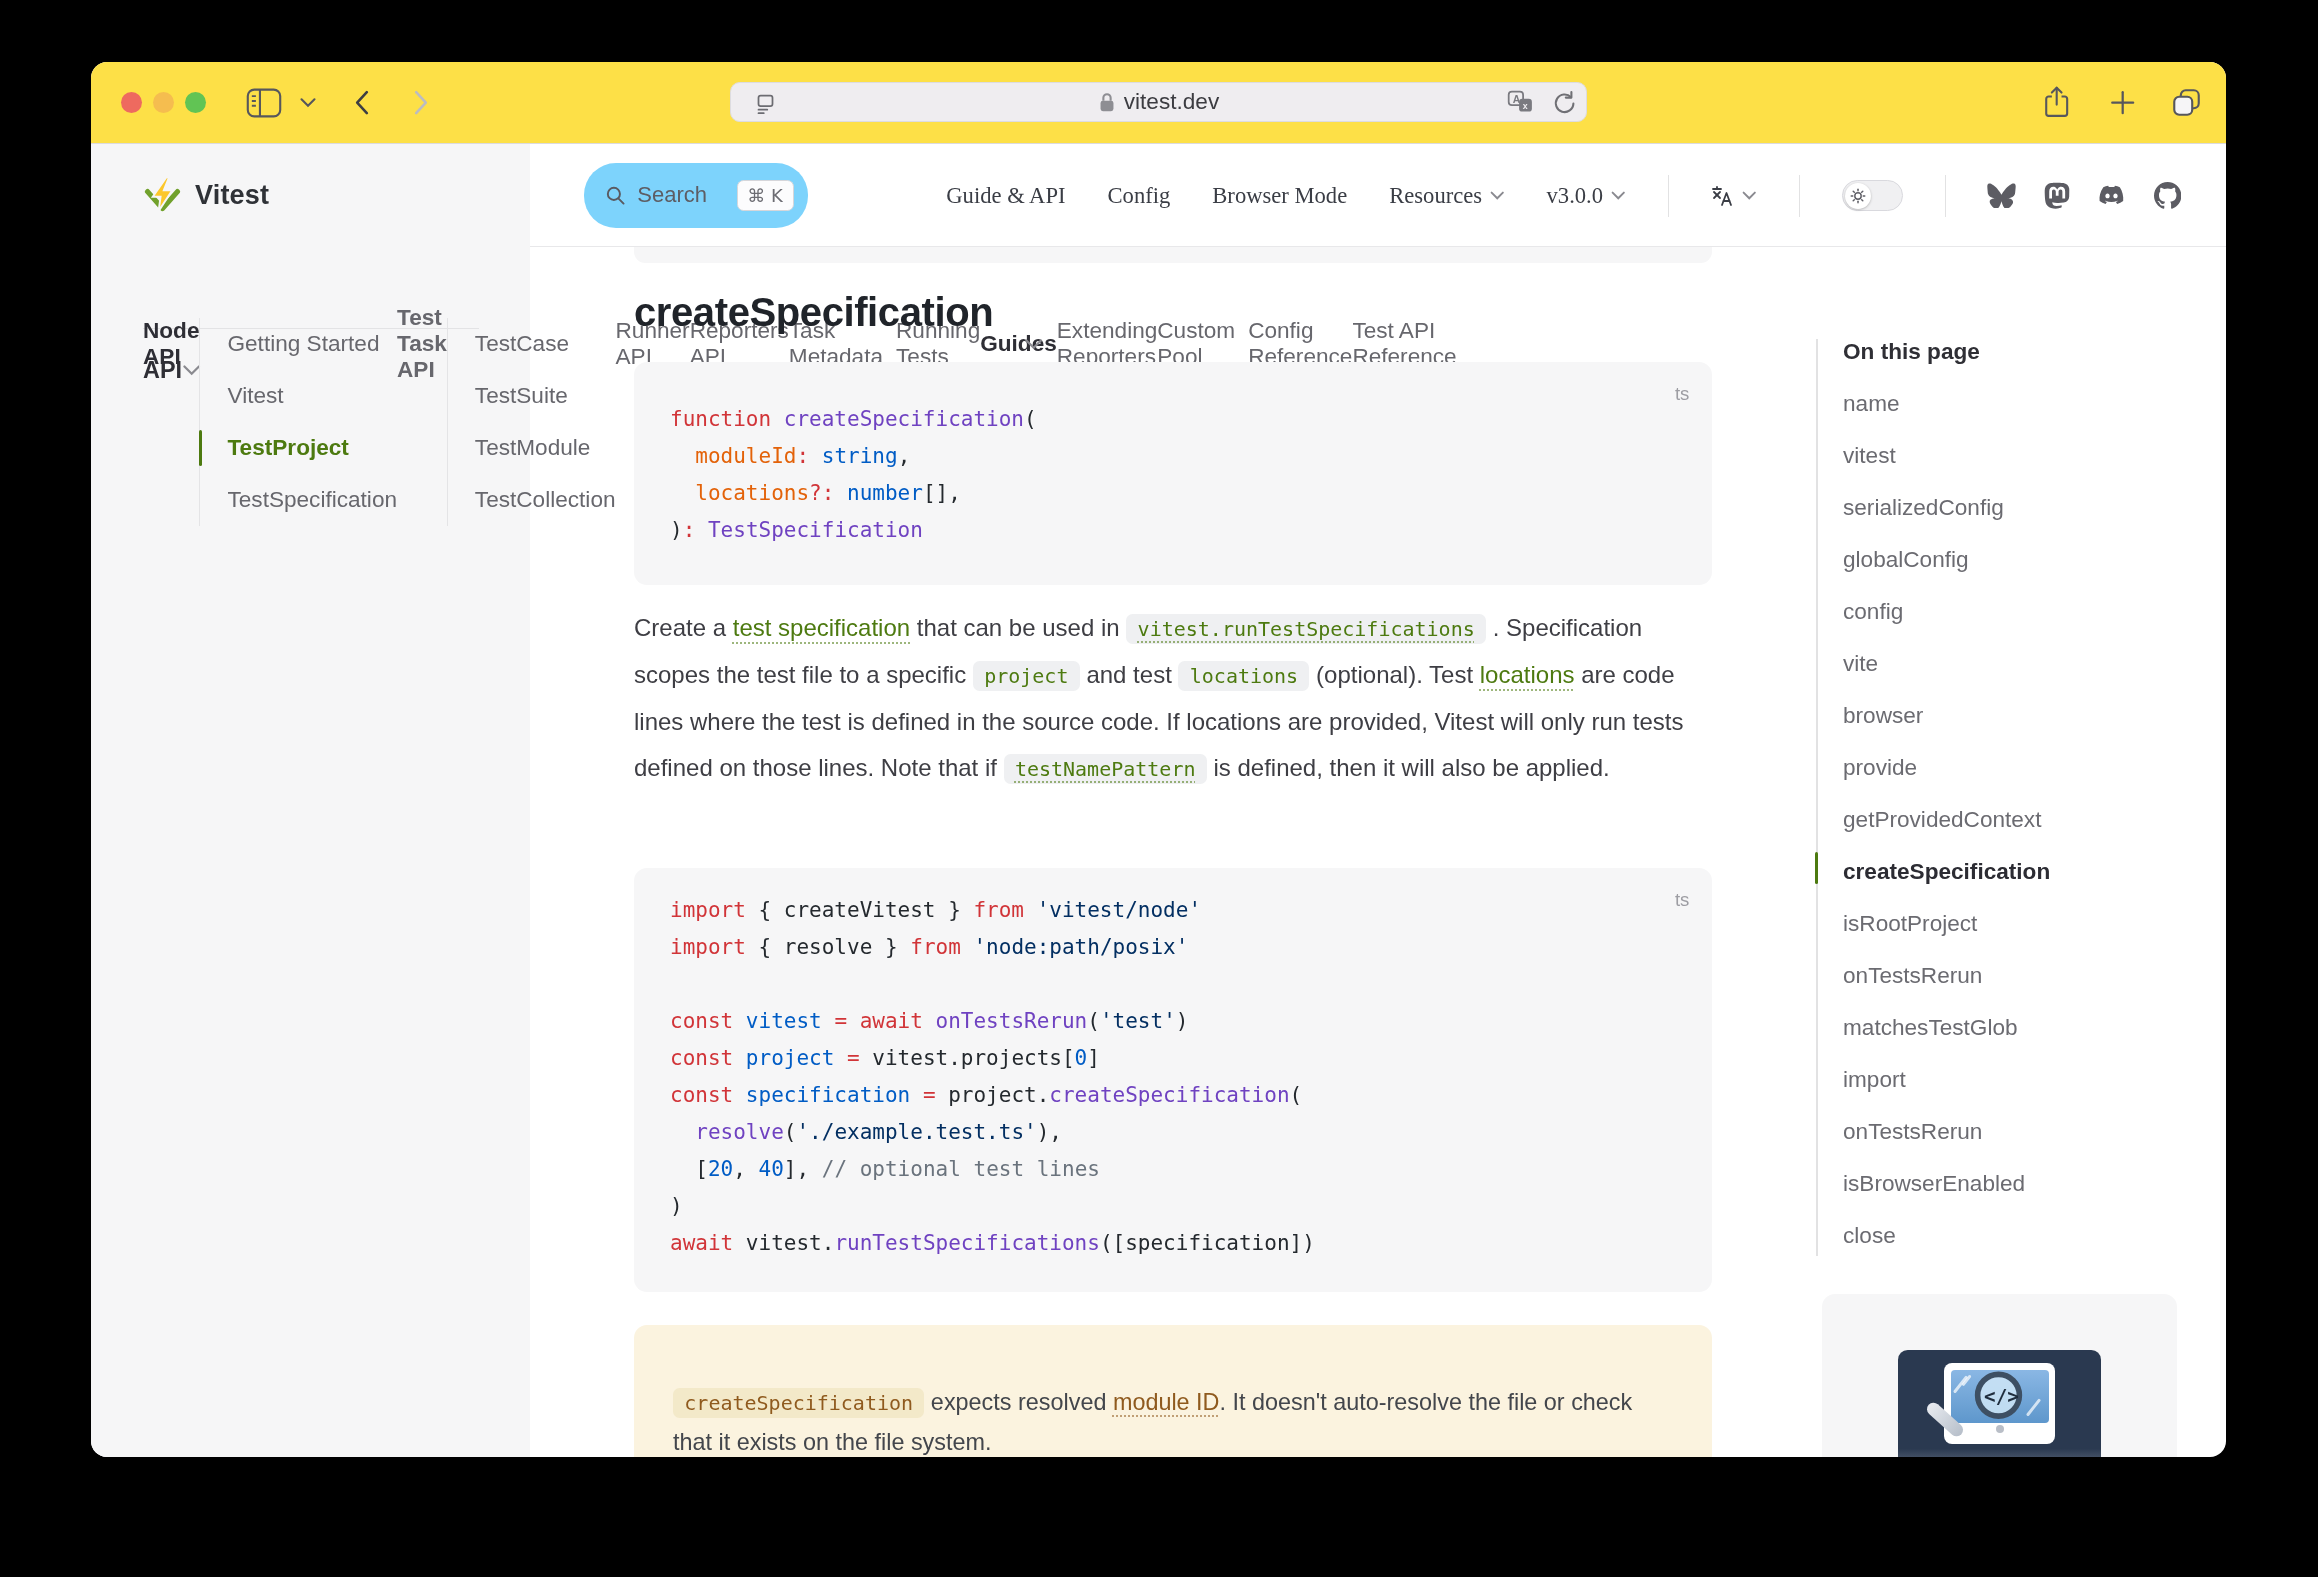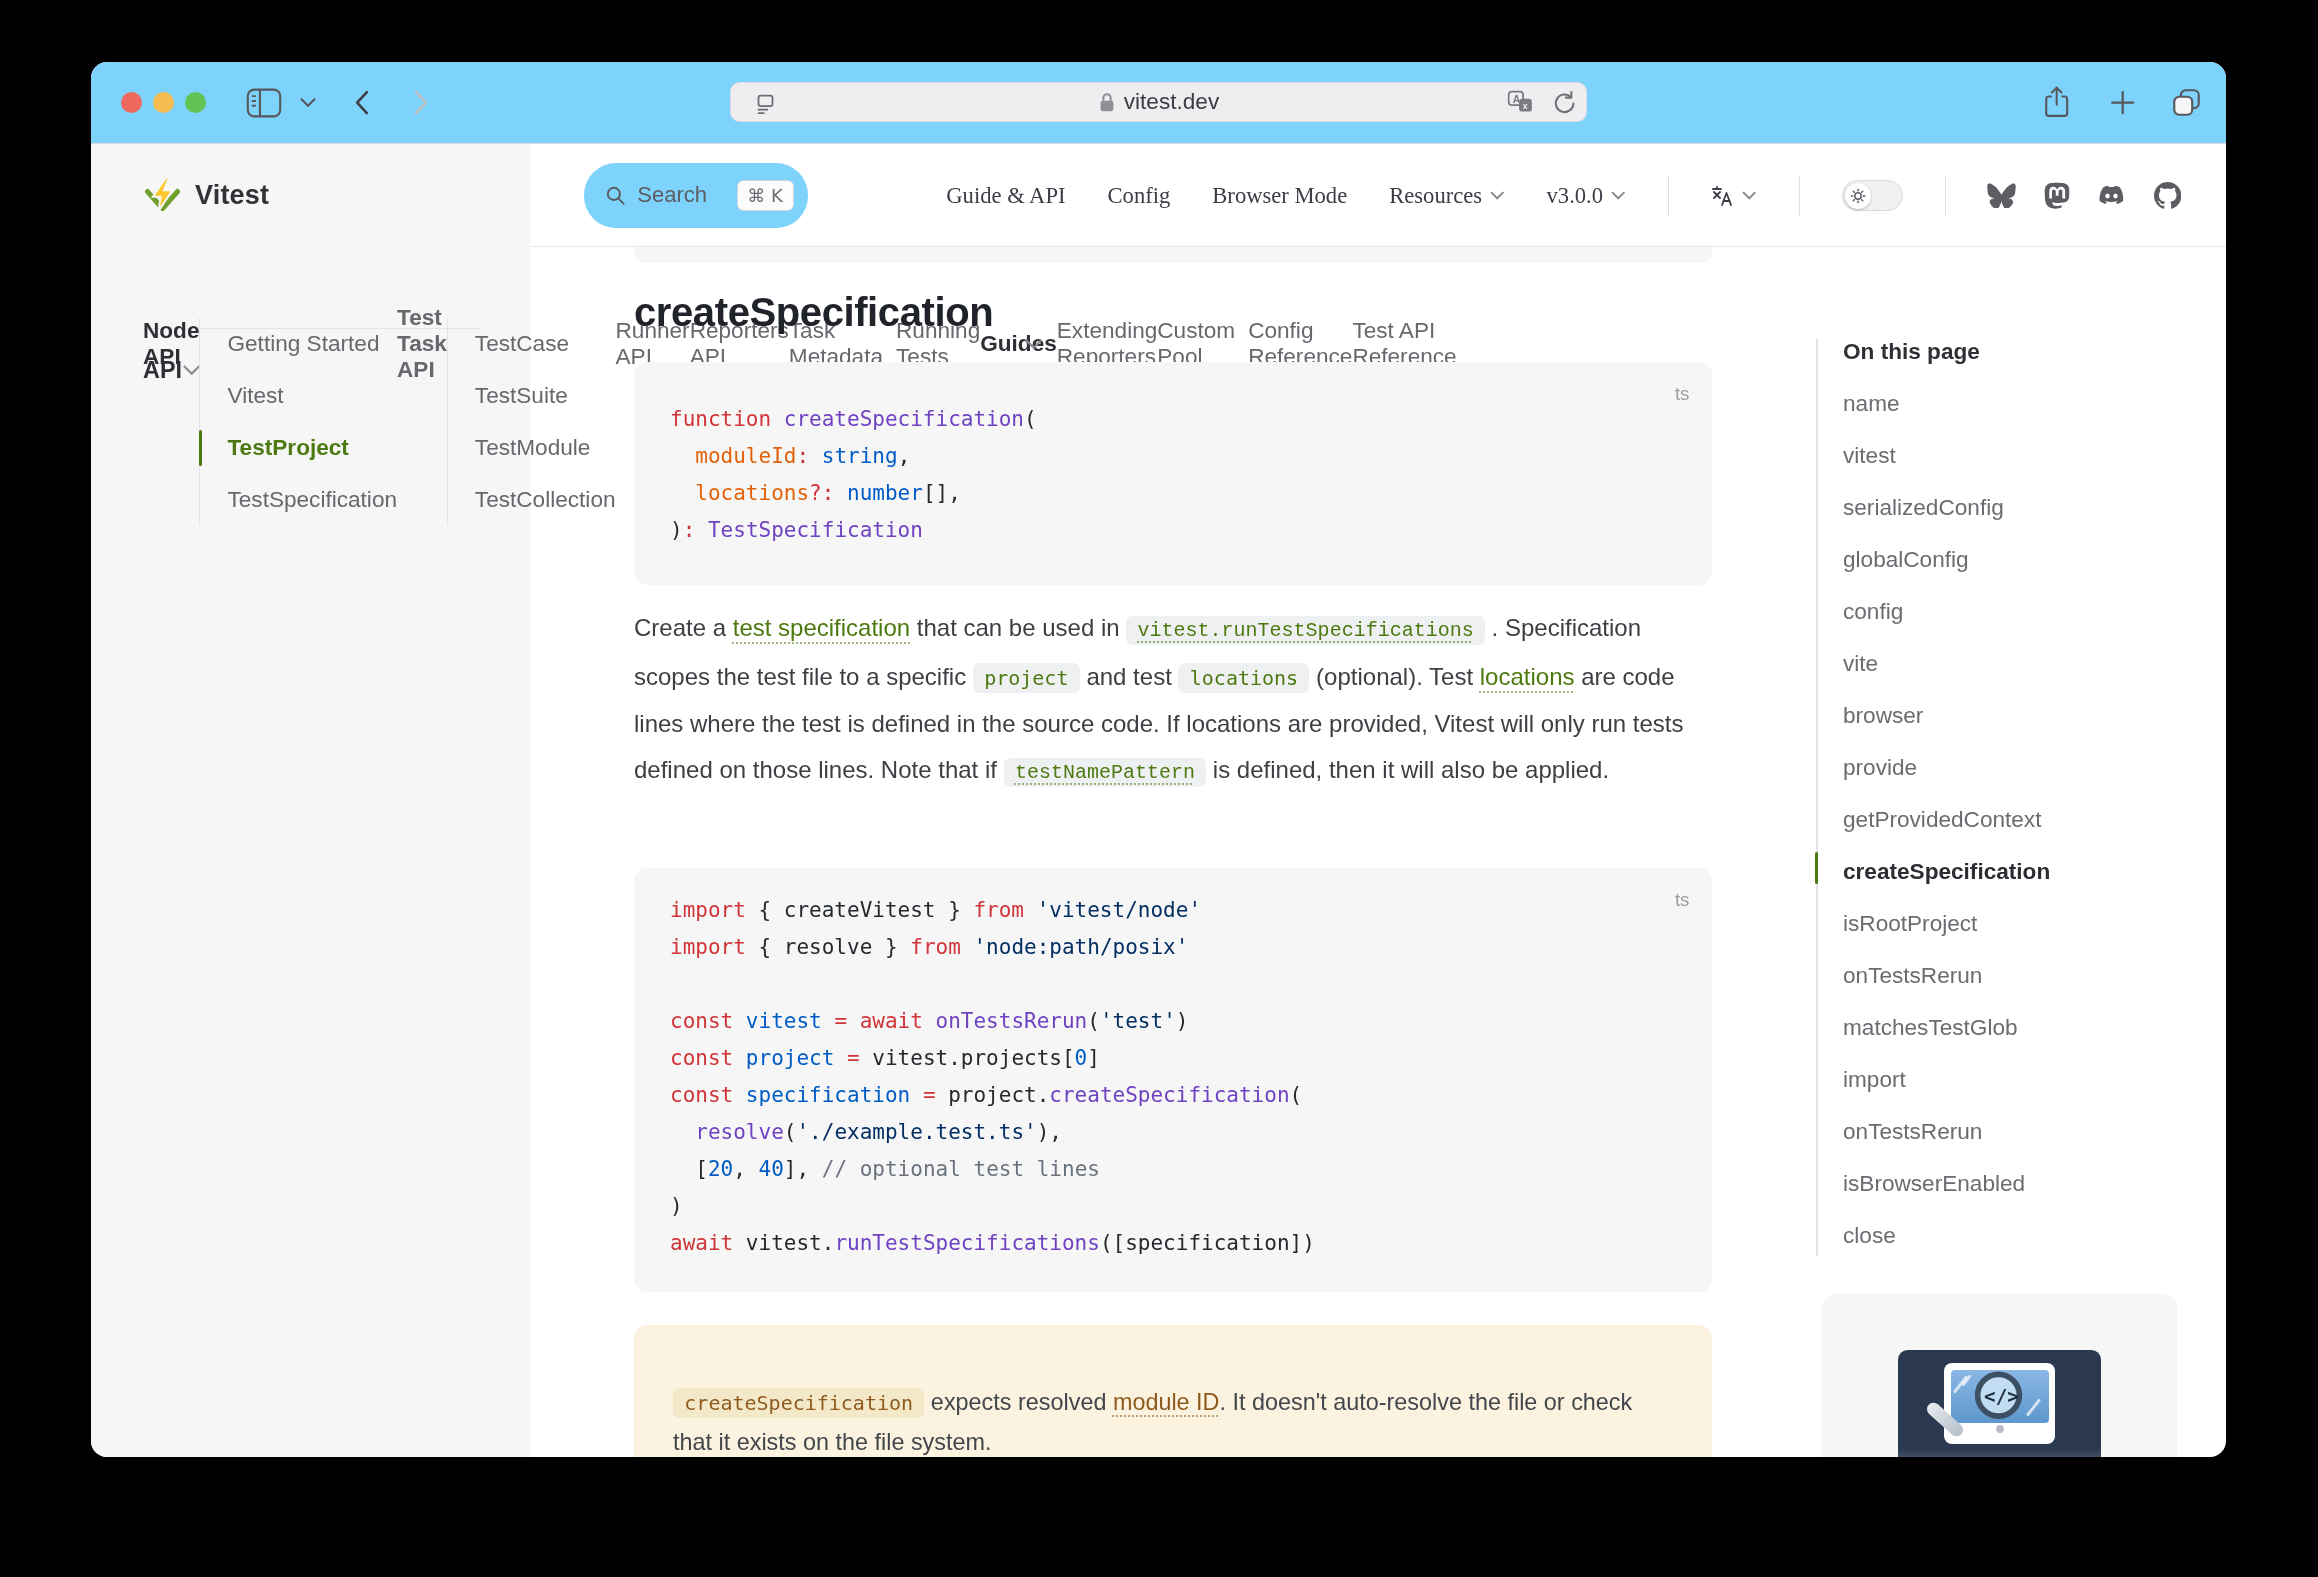--- a/index.html
+++ b/index.html
@@ -5,21 +5,21 @@
   * { margin:0; padding:0; box-sizing:border-box; }
   html,body { width:2319px; height:1578px; background:#000; overflow:hidden;
               font-family:"Liberation Sans", sans-serif; }
 
   .window { position:absolute; left:91px; top:62px; width:2135px; height:1395px;
             background:#fff; border-radius:16px; overflow:hidden;
             box-shadow:0 24px 73px rgba(0,0,0,.65); }
 
   
   .toolbar { position:absolute; left:0; top:0; width:2135px; height:82px;
-             background:#7dd3fc; border-bottom:0.8px solid #dcdbde; }
+             background:#fde047; border-bottom:0.8px solid #dcdbde; }
   .tl { position:absolute; top:30px; width:21px; height:21px; border-radius:50%; }
   .tl.red{ left:30px; background:#ee6a5f; }
   .tl.yellow{ left:62px; background:#f5bd4f; }
   .tl.green{ left:94px; background:#61c454; }
   .ticon { position:absolute; color:#57575c; }
   .urlbar { position:absolute; left:639px; top:20px; width:857px; height:40px;
             background:#efedf0; border:0.8px solid #dddce0; border-radius:9.7px; }
   .url-center { position:absolute; left:0; right:0; top:0; bottom:0;
                 display:flex; align-items:center; justify-content:center; gap:8px;
                 color:#3c3c41; font-size:22.6px; }
@@ -86,21 +86,21 @@
   .tk-s{color:#032f62} .tk-d{color:#24292e} .tk-c{color:#6a737d} .tk-n{color:#005cc5}
 
   .para { position:absolute; left:543px; top:543px; width:1086px; font-size:24px;
           line-height:46px; color:#3e3e44; }
   .tk-x { color:inherit; }
   .tk-a { color:#4d7a10; text-decoration:underline dotted rgba(77,122,16,.55);
           text-underline-offset:5.7px; text-decoration-thickness:1.6px; }
   .tk-ci,.tk-cl { font-family:"DejaVu Sans Mono", monospace; font-size:20px;
           background:#eff0f2; color:#4d7a10; padding:3.2px 11.3px; border-radius:6.5px; }
   .tk-cl { text-decoration:underline dotted rgba(77,122,16,.55); text-underline-offset:4.8px;
-           text-decoration-thickness:1.6px;font-family:Liberation Mono, monospace; }
+           text-decoration-thickness:1.6px; }
 
   .warning { position:absolute; left:543px; top:1263px; width:1078px; height:242px;
              background:#fbf3df; border-radius:13px; padding:34px 39px; }
   .warn-title { font-size:22px; font-weight:700; color:#32363c; line-height:27.4px; }
   .warn-body { margin-top:24px; font-size:23.4px; line-height:39px; color:#43464c; }
   .tk-wc { font-family:"DejaVu Sans Mono", monospace; font-size:20px; background:#f3e9c9;
            color:#8f5a1e; padding:3.2px 11.3px; border-radius:6.5px; }
   .tk-wl { color:#8f5a1e; text-decoration:underline dotted rgba(143,90,30,.55);
            text-underline-offset:4.8px; text-decoration-thickness:1.6px; }
 

